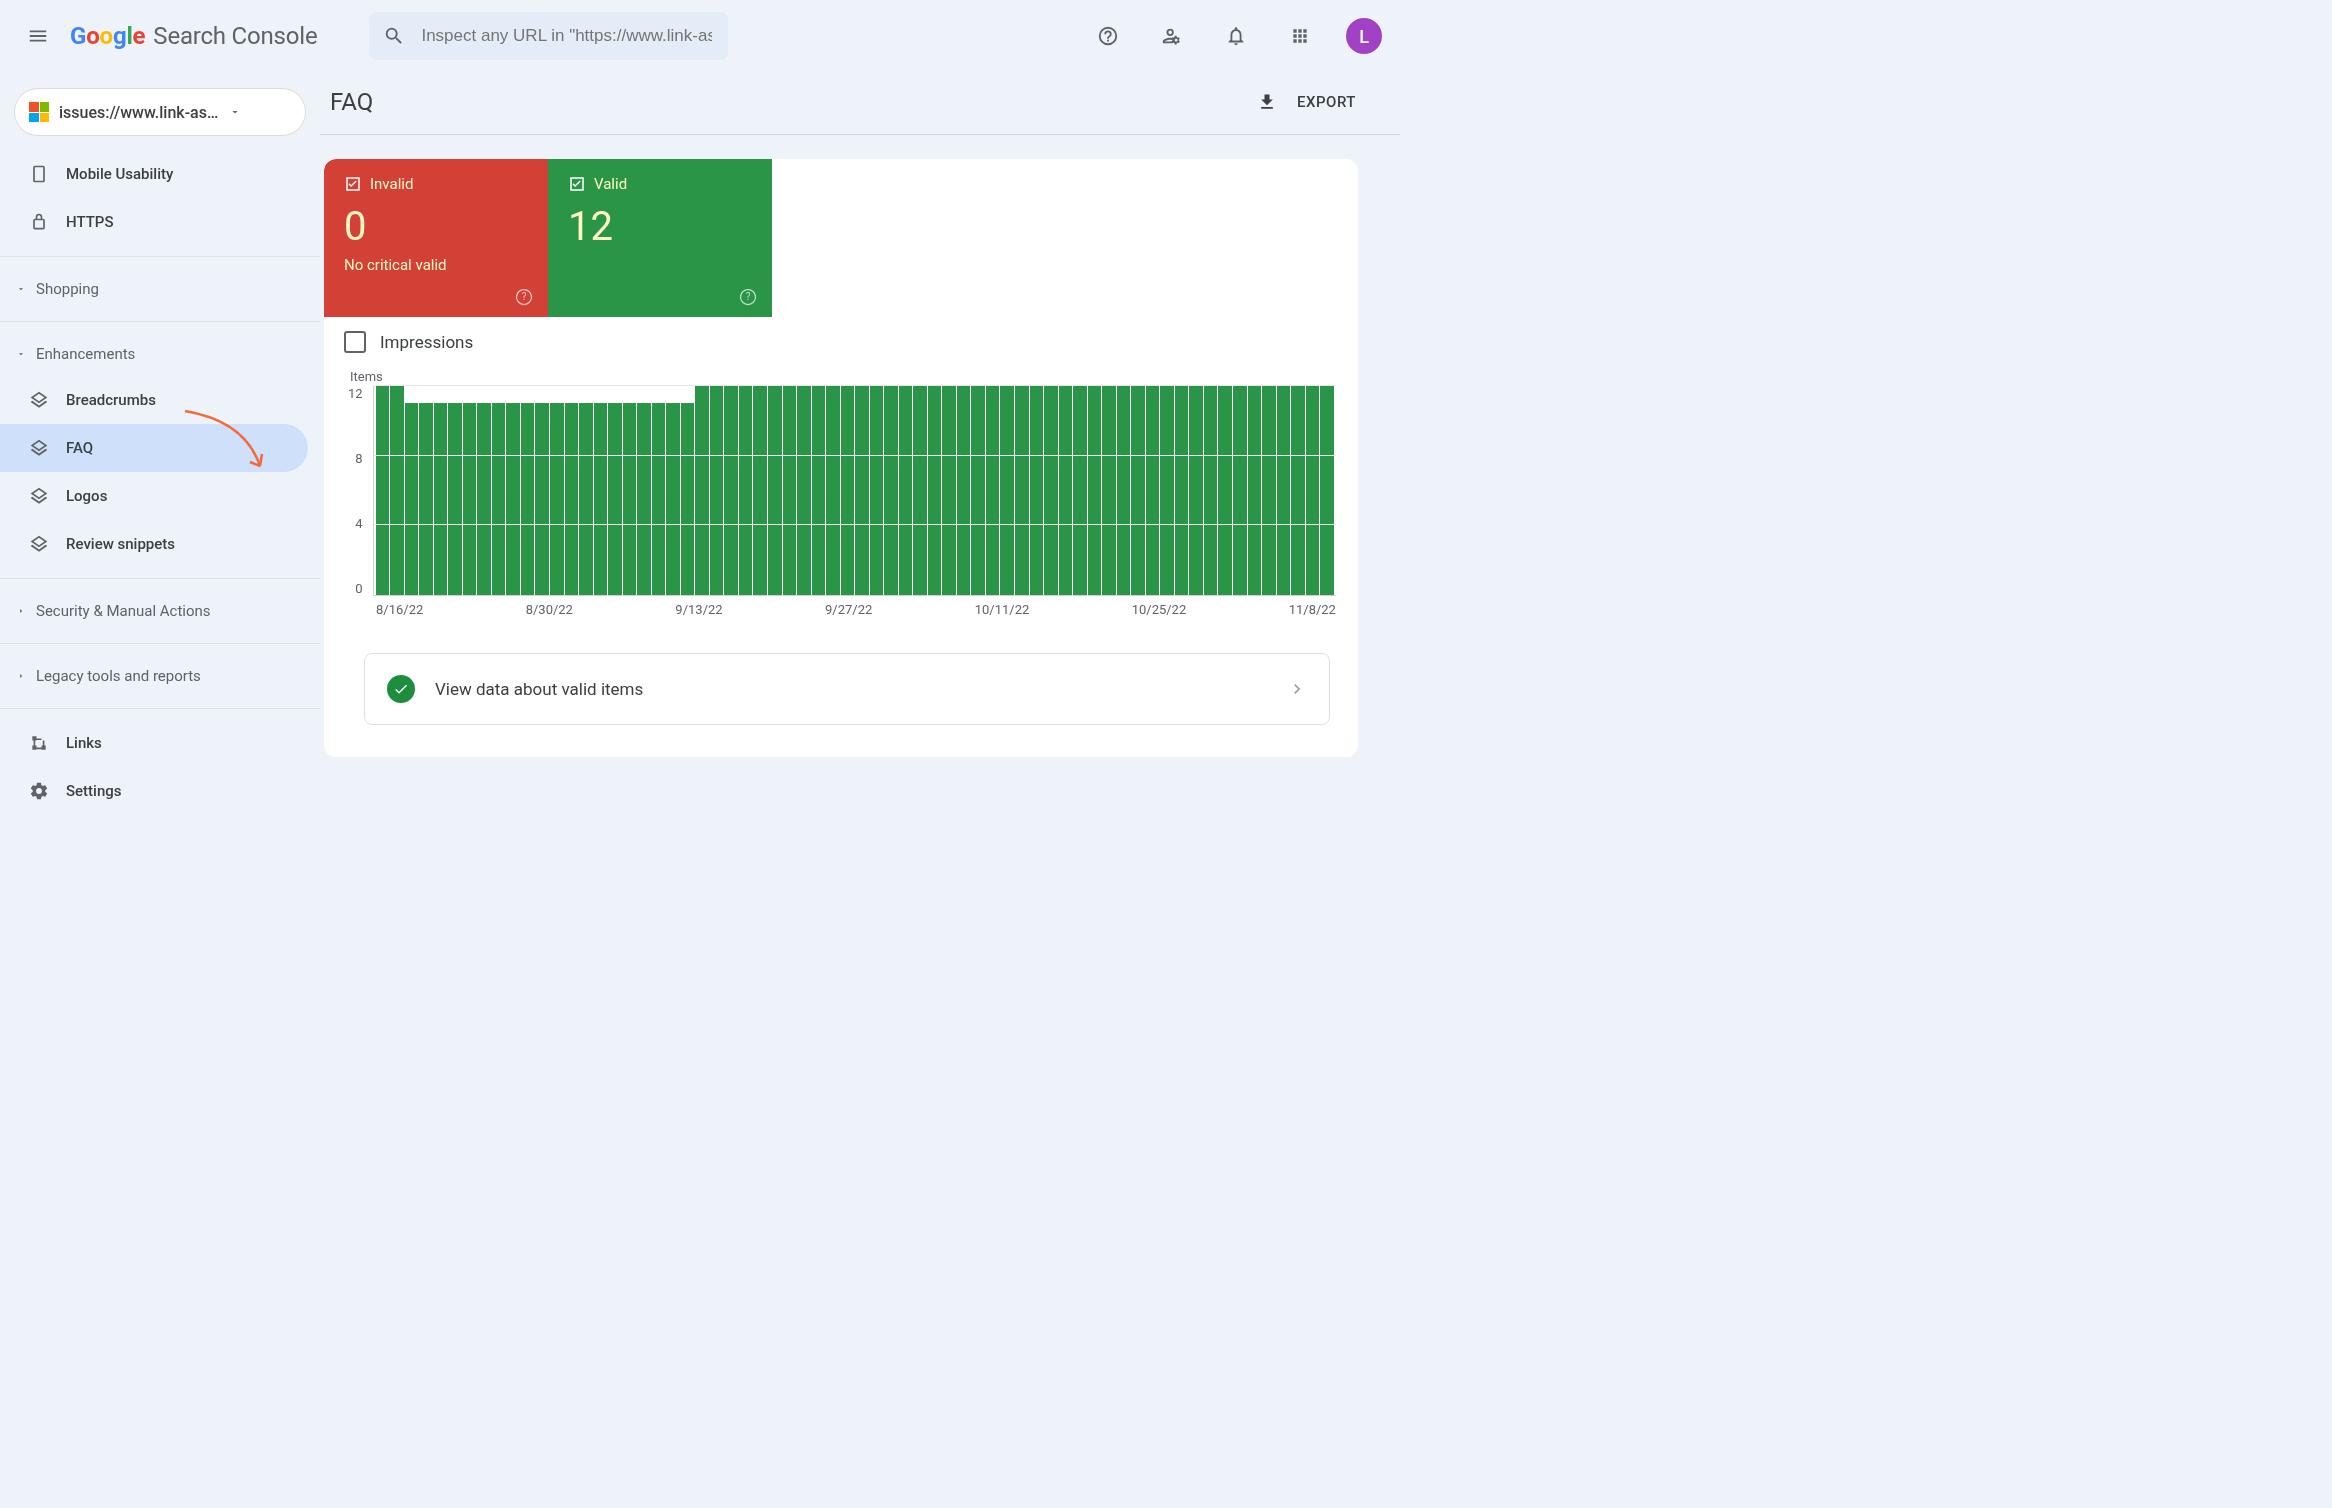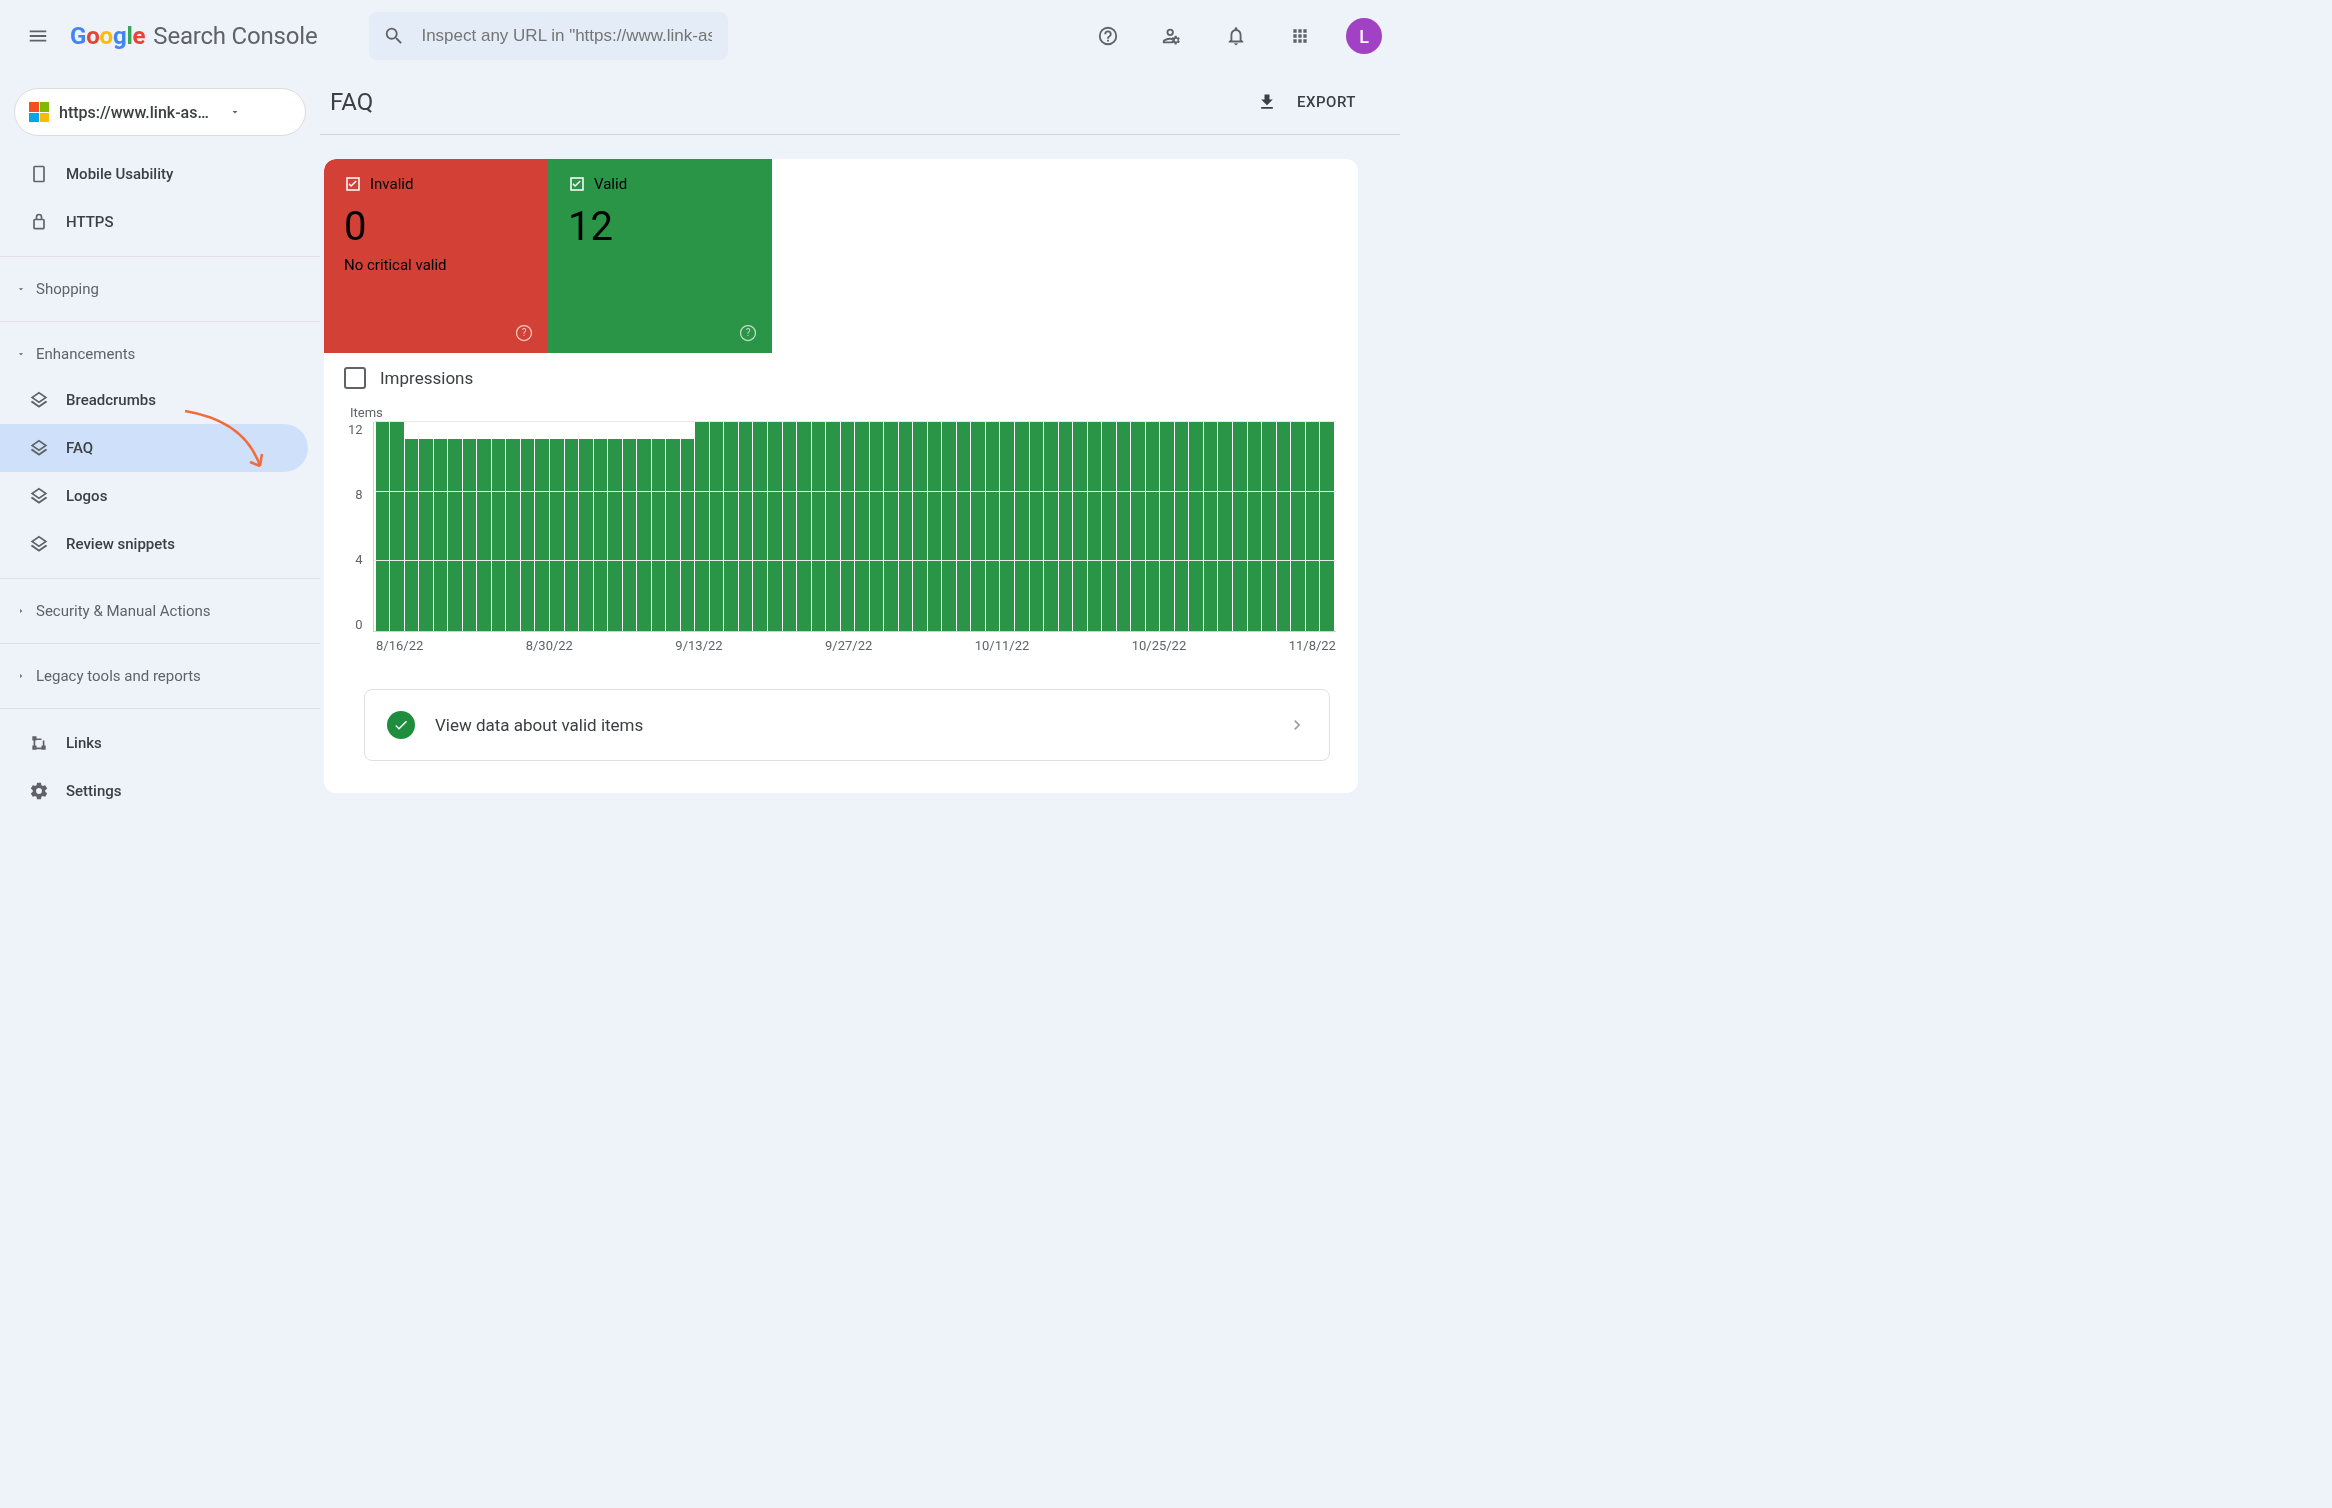--- a/index.html
+++ b/index.html
@@ -196,22 +196,22 @@
   }
   .card-inner {
     padding: 0 0 4px 0;
   }
 
   .summary-tabs {
     display:flex;
   }
   .summary-tab {
     width: 224px;
-    height: 194px;
-    color:#000000;
+    height: 158px;
+    color:#fef9c3;
     padding: 16px 20px 12px 20px;
     position:relative;
     cursor:pointer;
   }
   .summary-tab.invalid { background: var(--red); border-top-left-radius:12px;}
   .summary-tab.valid { background: var(--green); }
   .summary-tab .row1 {
     display:flex;align-items:center;gap:8px;font-size:15px;
   }
   .summary-tab .count {
@@ -351,21 +351,21 @@
 <div class="content">
 
   <div class="sidebar">
     <div class="property-picker">
       <span class="favicon">
           <span></span>
           <span></span>
           <span></span>
           <span></span>
         </span>
-      <span class="label">https://www.link-as…</span>
+      <span class="label">issues://www.link-as…</span>
       <span>
         <svg width="12" height="12" viewBox="0 0 24 24">
             <path fill="#5f6368" d="M7 10l5 5 5-5z"></path>
           </svg>
       </span>
     </div>
 
     <div class="nav-item">
       <span class="icon">
         <svg width="20" height="20" viewBox="0 0 24 24">

